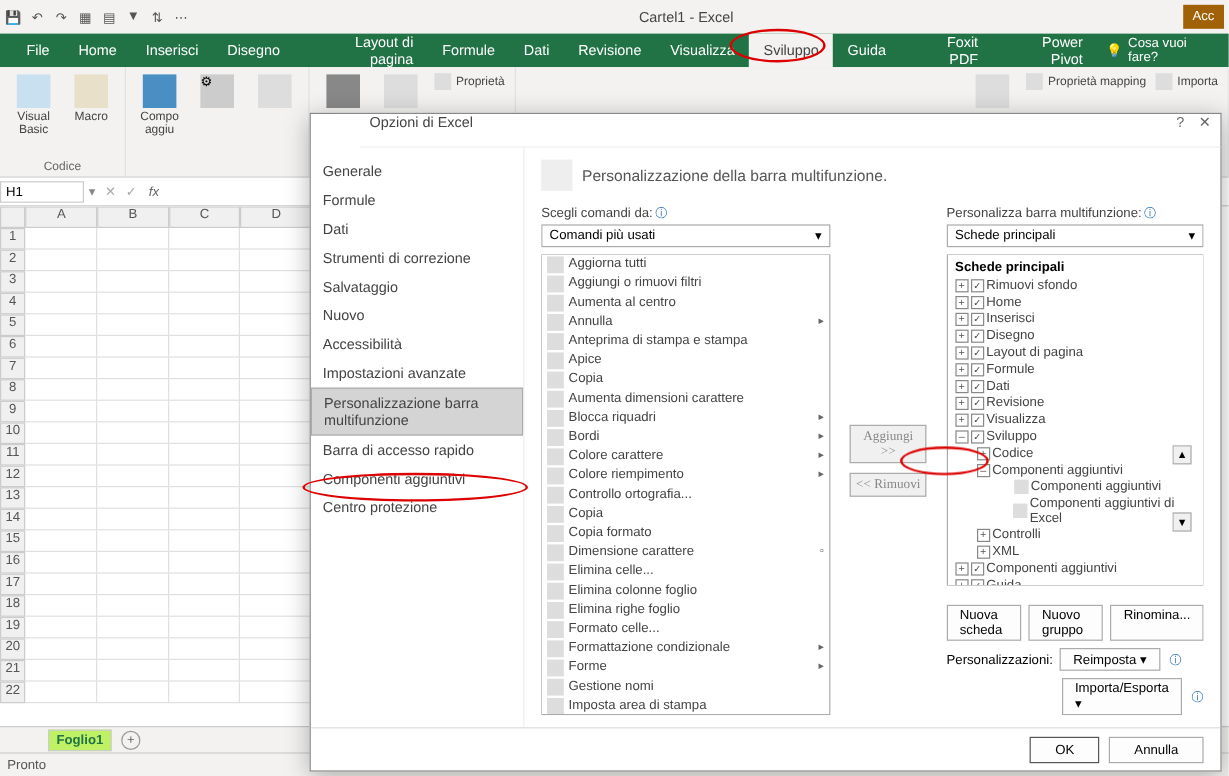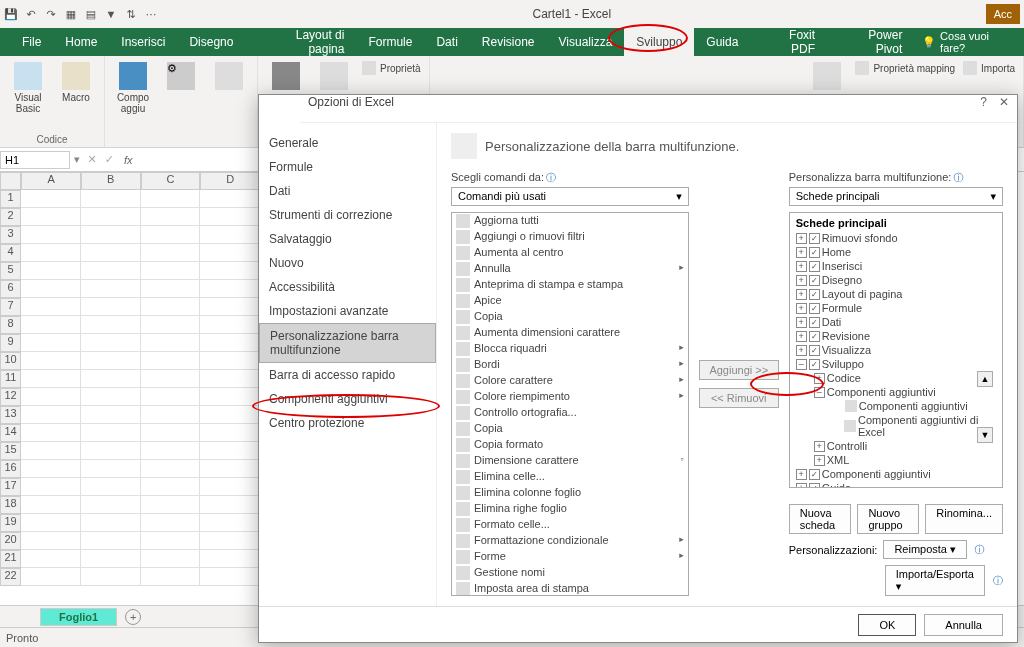--- a/index.html
+++ b/index.html
@@ -39,21 +39,21 @@
 
 .grid-area { position: absolute; top: 172px; left: 0; width: 260px; bottom: 40px; overflow: hidden; }
 .col-headers { display: flex; height: 18px; }
 .col-header { width: 62px; border: 1px solid #ccc; background: #f0f0f0; text-align: center; font-size: 11px; color: #555; }
 .row-header { width: 22px; border: 1px solid #ccc; background: #f0f0f0; text-align: center; font-size: 11px; color: #555; }
 .row { display: flex; height: 18px; }
 .cell { width: 62px; border-right: 1px solid #e0e0e0; border-bottom: 1px solid #e0e0e0; }
 
 
 .sheet-tabs { position: absolute; bottom: 20px; left: 0; right: 0; height: 22px; background: #f3f2f1; display: flex; align-items: center; padding-left: 40px; border-top: 1px solid #ccc; }
-.sheet-tab { padding: 2px 18px; background: #5eead4; border: 1px solid #ccc; font-size: 11px; font-weight: bold; color: #217346; }
+.sheet-tab { padding: 2px 6px; background: #bef264; border: 1px solid #ccc; font-size: 11px; font-weight: bold; color: #217346; }
 .add-sheet { margin-left: 8px; width: 16px; height: 16px; border: 1px solid #999; border-radius: 50%; display: flex; align-items: center; justify-content: center; color: #666; }
 
 
 .statusbar { position: absolute; bottom: 0; left: 0; right: 0; height: 20px; background: #f3f2f1; border-top: 1px solid #ccc; display: flex; align-items: center; padding: 0 6px; font-size: 11px; color: #555; }
 
 
 .dialog { position: absolute; top: 94px; left: 258px; right: 6px; bottom: 4px; background: #fff; border: 1px solid #888; box-shadow: 0 4px 20px rgba(0,0,0,0.3); display: flex; flex-direction: column; }
 .dialog-title { height: 28px; display: flex; padding: 0 8px; font-size: 12px; color: #444; border-bottom: 1px solid #eee; margin-left: 41px; }
 .dialog-title-controls { margin-left: auto; display: flex; gap: 12px; color: #666; }
 .dialog-body { flex: 1; display: flex; overflow: hidden; }
@@ -71,21 +71,21 @@
 .dialog-col.right { flex: 1; }
 .col-label { font-size: 11px; color: #444; margin-bottom: 2px; }
 .dropdown { border: 1px solid #ababab; padding: 2px 6px; font-size: 11px; background: #fff; margin-bottom: 6px; display: flex; justify-content: space-between; }
 .listbox { flex: 1; border: 1px solid #ababab; overflow-y: auto; background: #fff; }
 .list-item { display: flex; align-items: flex-start; padding: 1px 4px; font-size: 11px; color: #444; gap: 4px; }
 .list-icon { width: 14px; height: 14px; background: #ddd; flex-shrink: 0; }
 .list-arrow { margin-left: auto; color: #666; font-size: 9px; }
 .tree-item { display: flex; align-items: center; padding: 1px 2px; font-size: 11px; color: #444; gap: 2px; }
 .tree-toggle { width: 11px; height: 11px; border: 1px solid #888; display: flex; align-items: center; justify-content: center; font-size: 9px; line-height: 1; color: #555; cursor: pointer; }
 .tree-check { width: 11px; height: 11px; border: 1px solid #888; display: flex; align-items: center; justify-content: center; font-size: 8px; color: #444; }
-.mid-btn { width: 80px; padding: 3px 4px; border: 1px solid #ababab; background: #f0f0f0; font-size: 11px; text-align: center; cursor: pointer; color: #888; }
+.mid-btn { width: 64px; padding: 3px 4px; border: 1px solid #ababab; background: #f0f0f0; font-size: 11px; text-align: center; cursor: pointer; color: #888; font-family: Liberation Serif, serif; }
 .right-buttons { display: flex; gap: 6px; margin-top: 16px; }
 .small-dialog-btn { border: 1px solid #ababab; padding: 2px 10px; font-size: 11px; background: #fdfdfd; cursor: pointer; }
 .customize-row { display: flex; align-items: center; gap: 6px; margin-top: 6px; font-size: 11px; }
 .dialog-footer { height: 36px; border-top: 1px solid #ddd; display: flex; align-items: center; justify-content: flex-end; padding: 0 14px; gap: 8px; }
 .dialog-btn { padding: 4px 20px; border: 1px solid #ababab; font-size: 11px; background: #fdfdfd; cursor: pointer; }
 
 
 .red-ellipse { position: absolute; border: 2px solid #d00; border-radius: 50%; pointer-events: none; }
 
 

